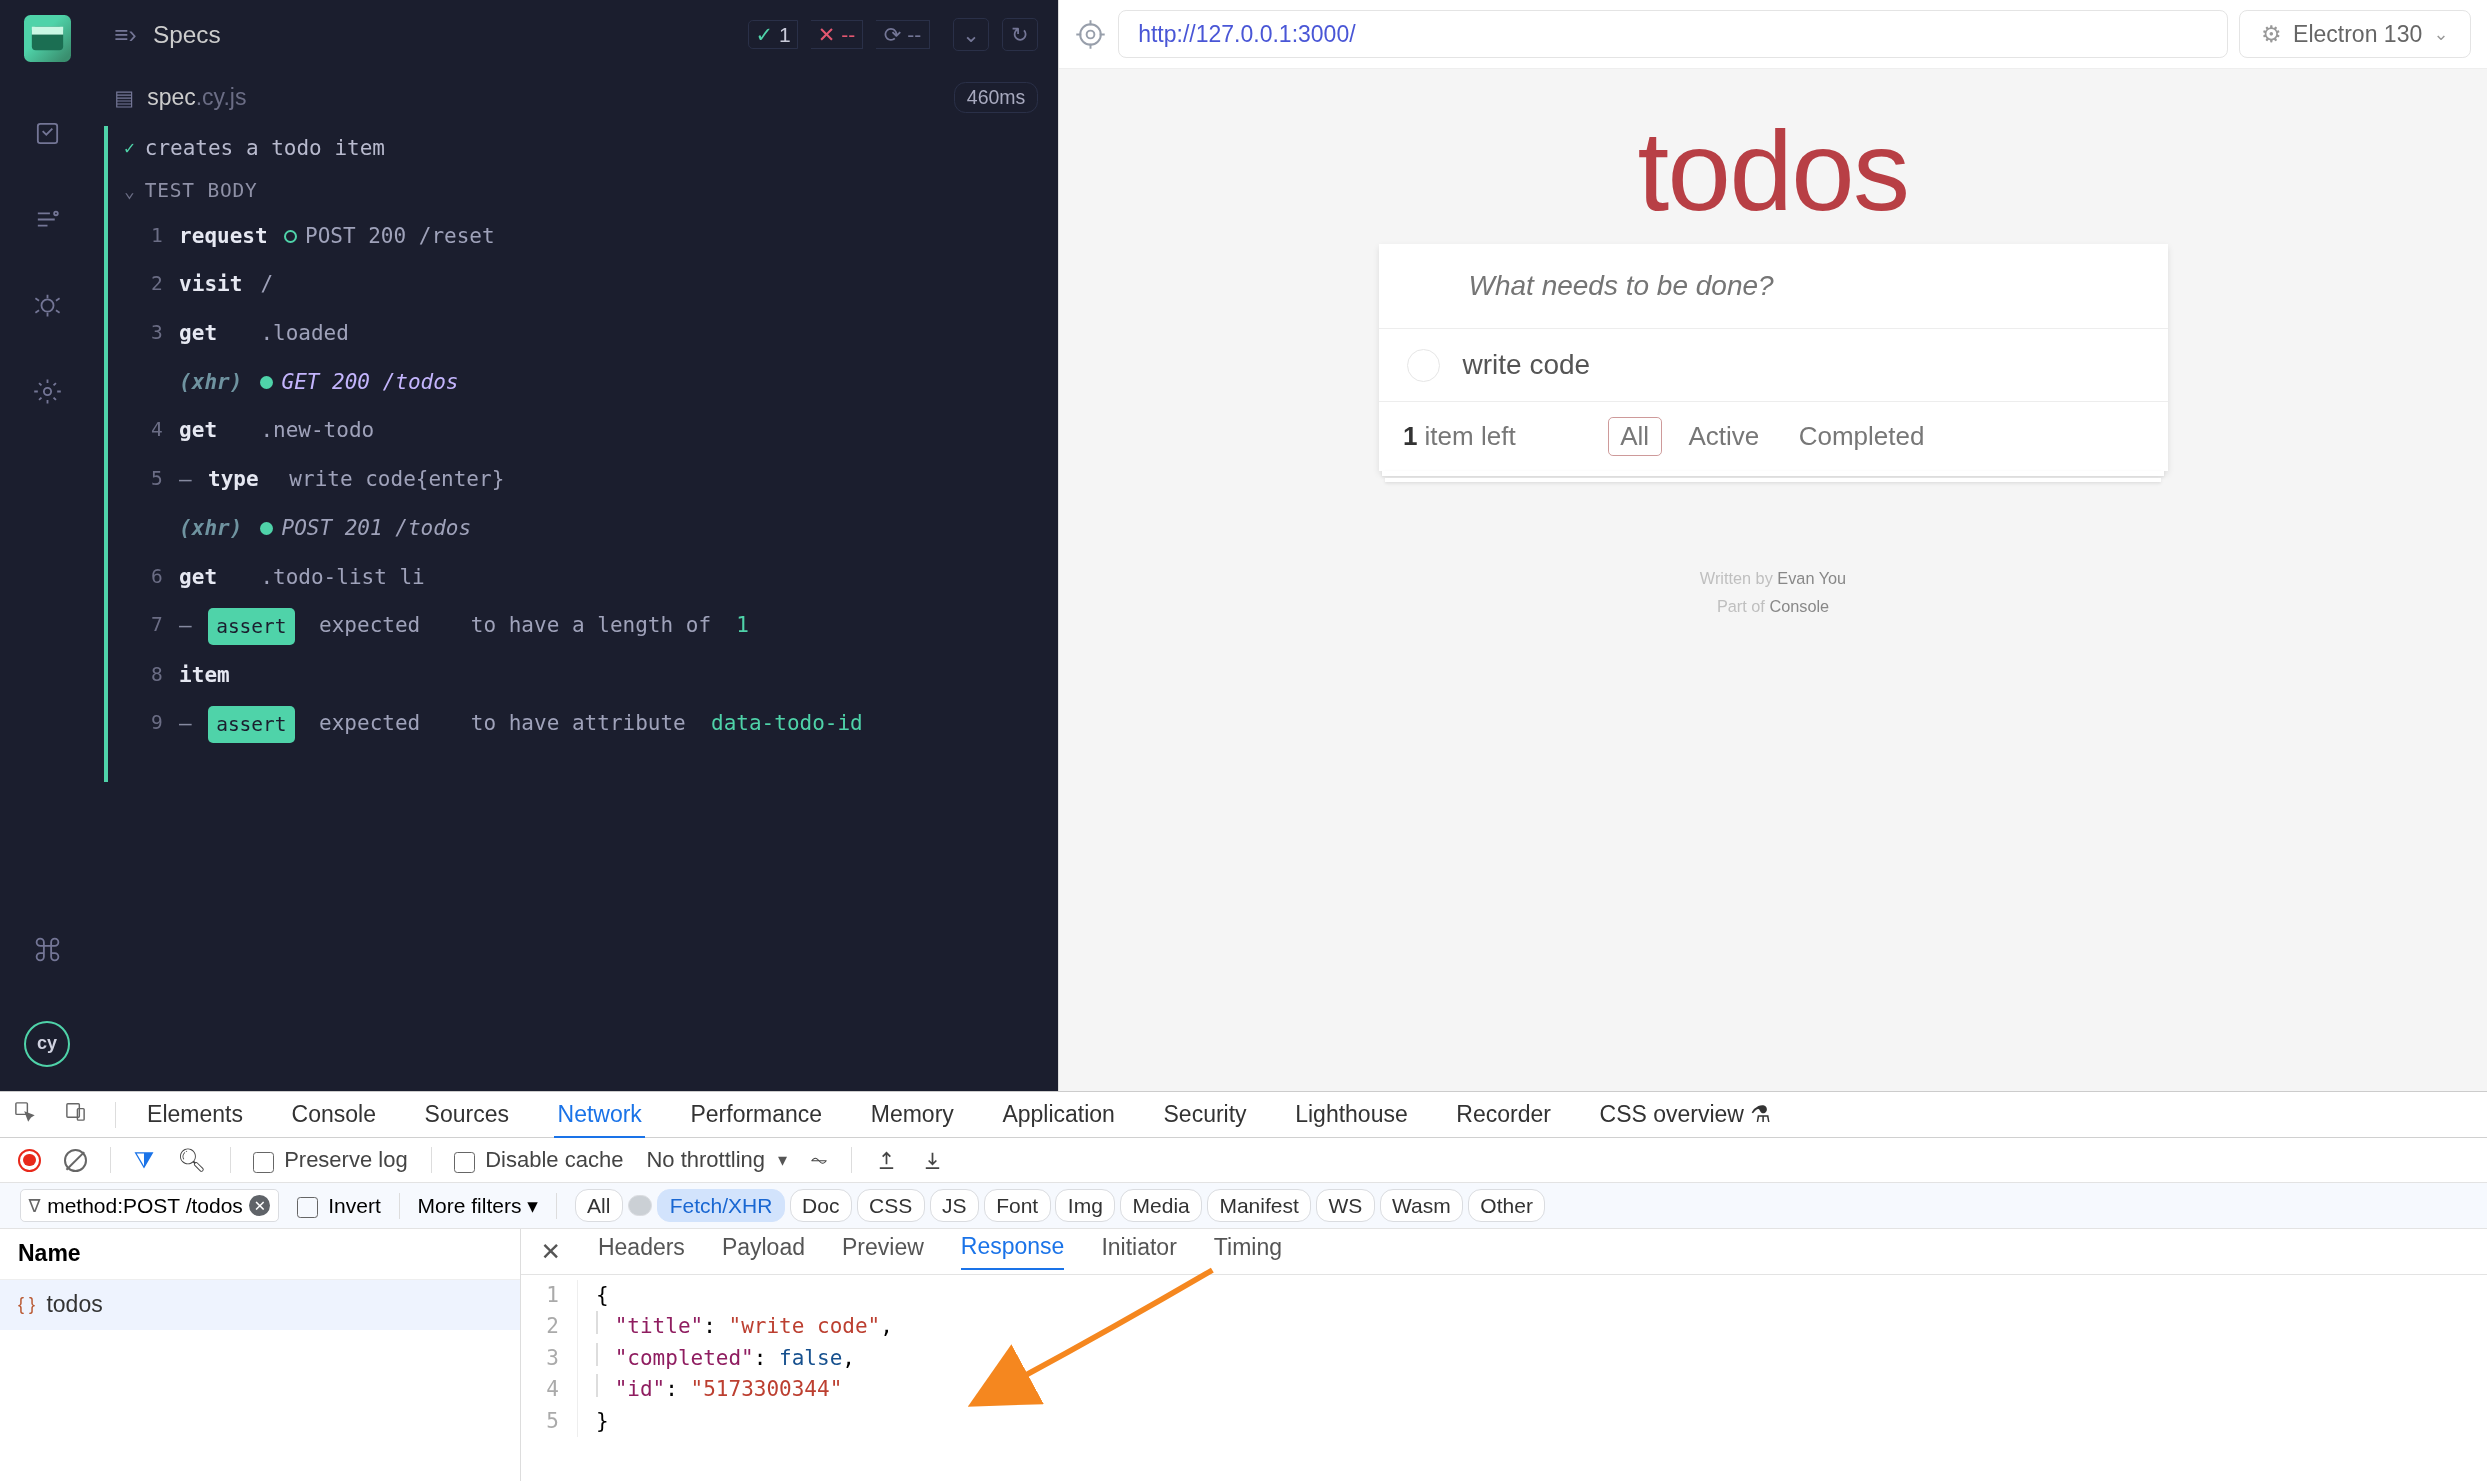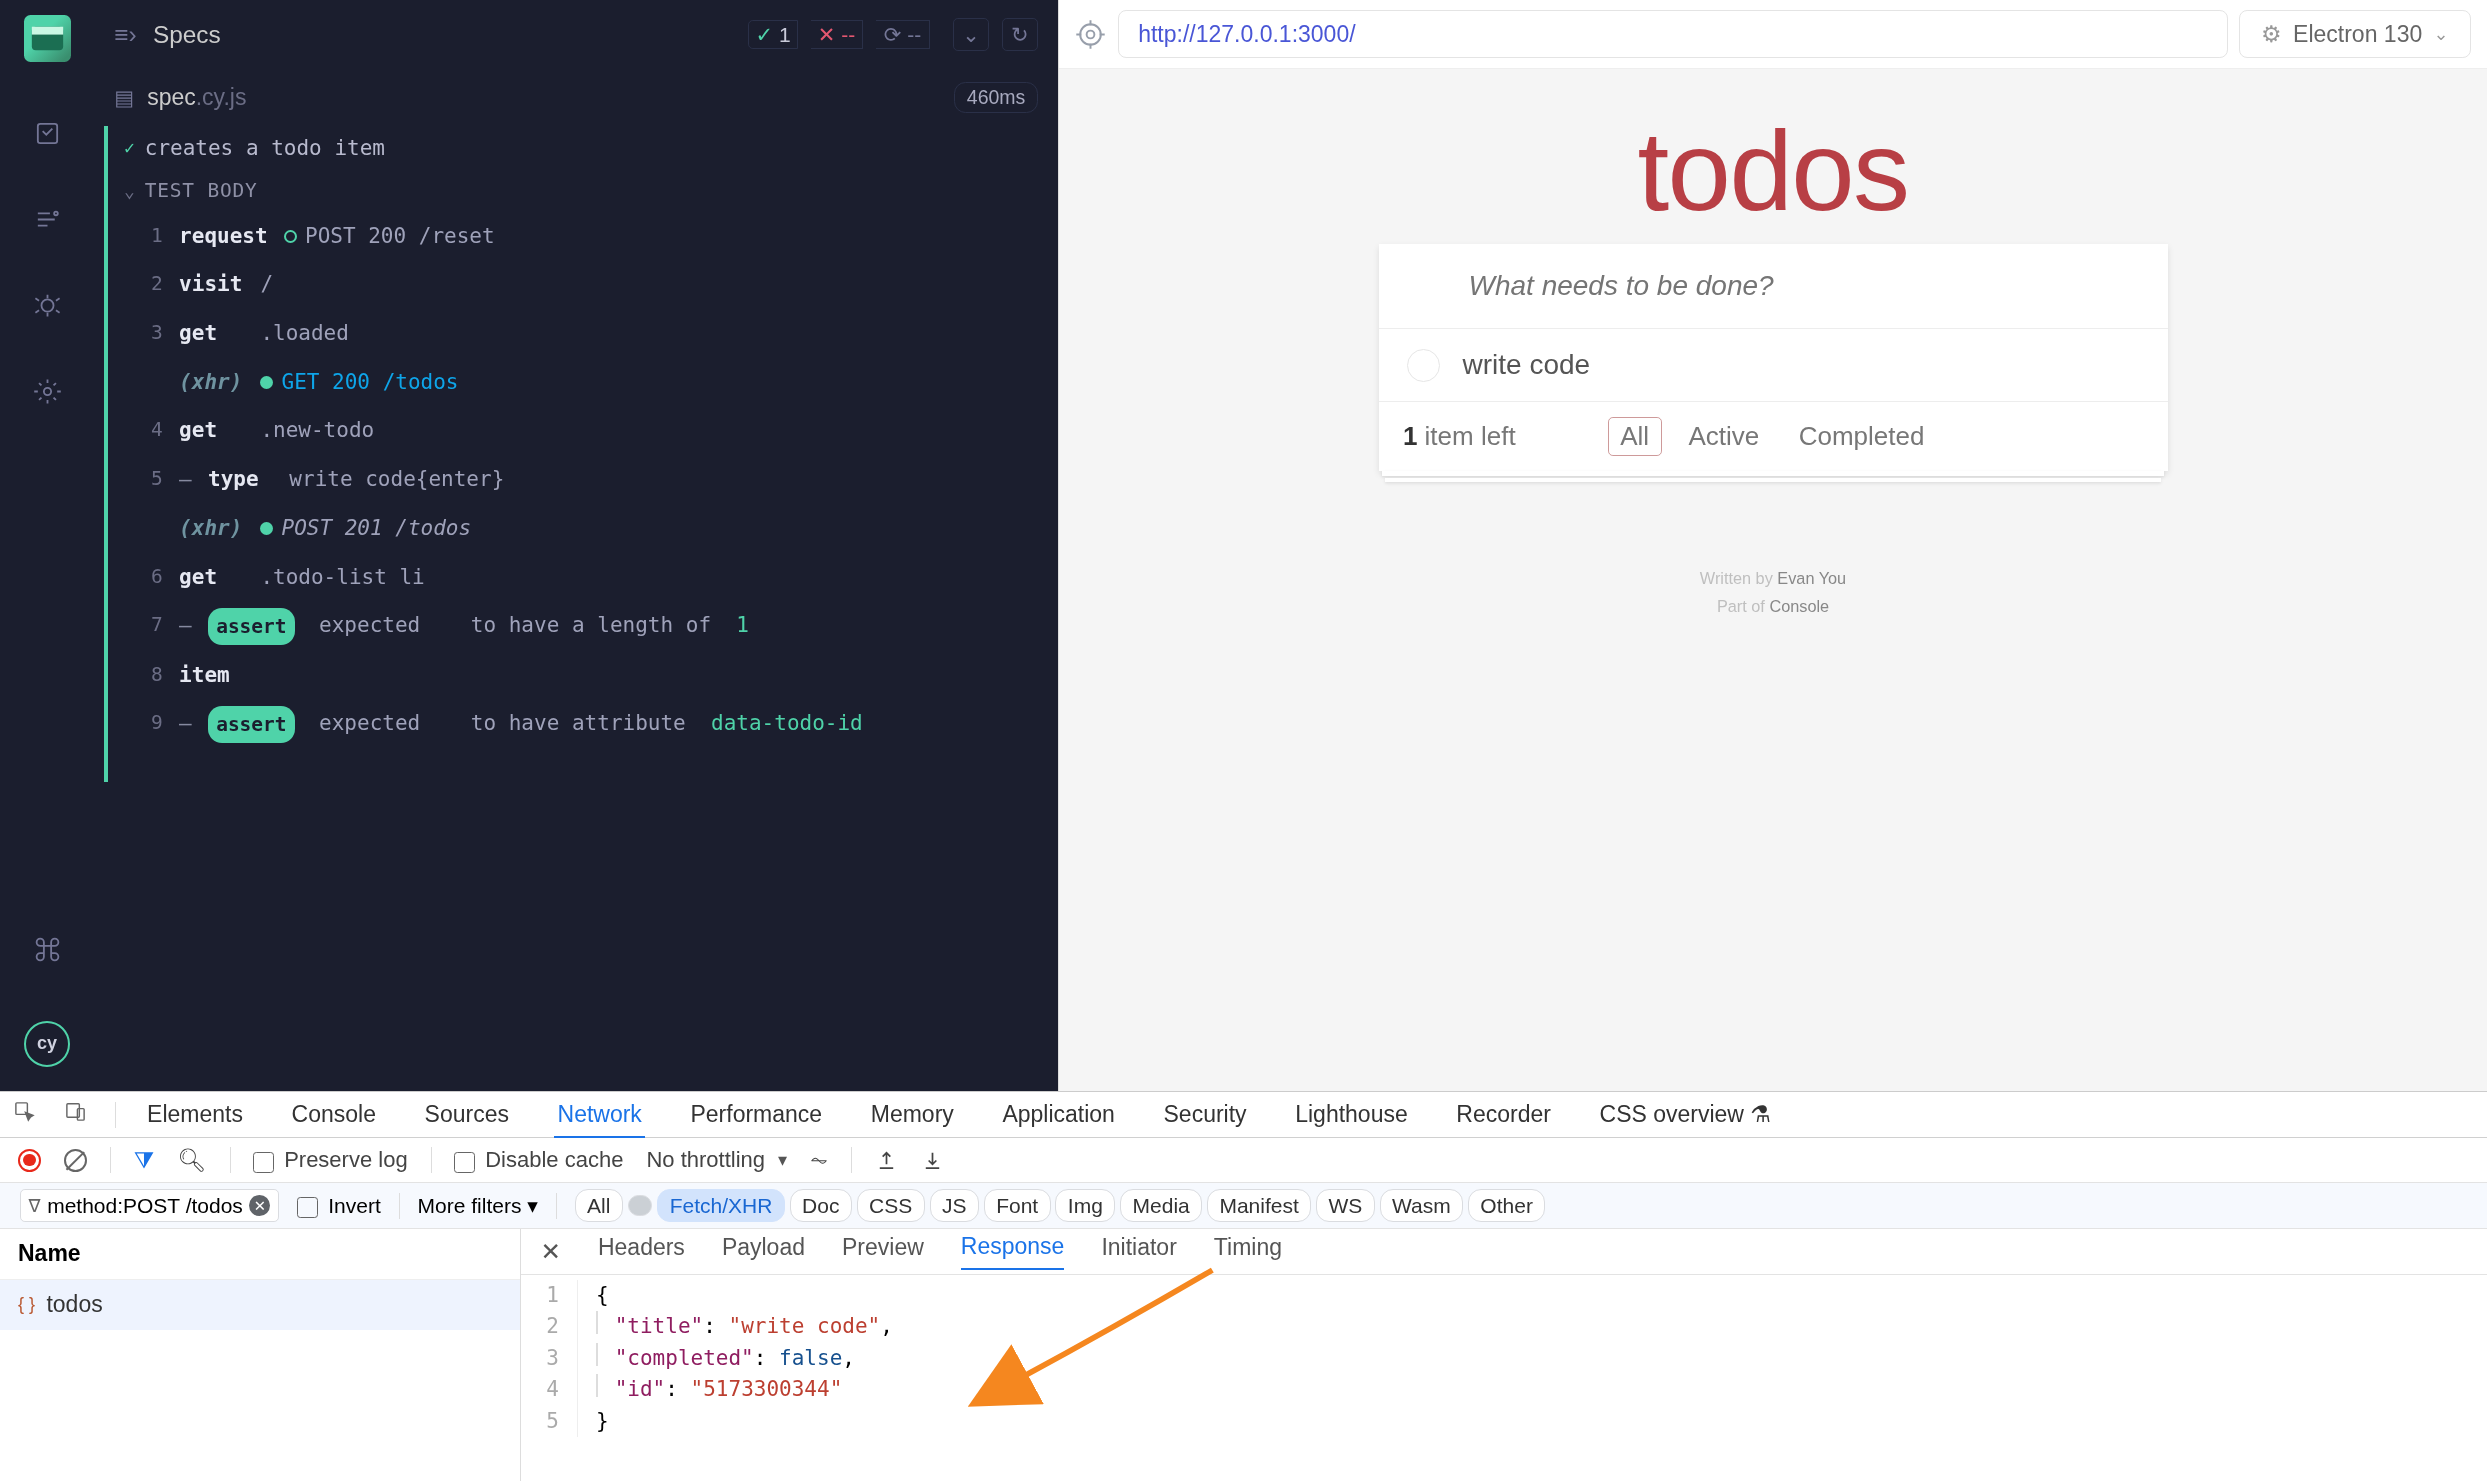--- a/index.html
+++ b/index.html
@@ -38,21 +38,21 @@
 .test-rows { font-family: "SFMono-Regular", Menlo, Monaco, Consolas, monospace; font-size: 21px; border-left: 4.9px solid #4fd3a9; margin-left: 9.8px; padding-bottom:33px; }
 .test-rows .row { display:flex; align-items:center; padding: 9.8px 16.3px; gap: 9.8px; }
 .test-rows .check { color:#4fd3a9; font-size:18px;}
 .test-rows .caret { color:#6b6d85; font-size:18px; }
 .test-rows .label { color:#b8bace; }
 .test-rows .heading { color:#8e90a6; font-size:19.5px; letter-spacing:0.8px;}
 .cmd-row { display:flex; align-items:flex-start; padding:6.5px 16.3px 6.5px 29px; gap:16.3px; line-height:1.7; }
 .cmd-num { width:26px; text-align:right; color:#6b6d85; font-size:19.5px;}
 .cmd-name { color:#e6e8f2; font-weight:600; min-width:65px;}
 .cmd-arg { color:#9fa2ba; }
-.pill { background:#4fd3a9; color:#1b1e2e; padding:1.6px 8.1px; border-radius:14px; font-weight:700; font-size:19.5px; margin-right:8.1px;}
+.pill { background:#4fd3a9; color:#1b1e2e; padding:1.6px 8.1px; border-radius:5px; font-weight:400; font-size:19.5px; margin-right:8.1px;}
 .dot { display:inline-block; width:13px; height:13px; border-radius:50%; background:#4fd3a9; margin-right:8.1px; vertical-align:middle;}
 .dot.outline { background:transparent; border:2.4px solid #4fd3a9;}
 .cmd-dash { color:#868aa0; }
 .assert-key { color:#4fd3a9; }
 
 
 .aut { flex:1; background:#fff; display:flex; flex-direction:column; border-left:0.8px solid #ddd;}
 .aut-top { height:69px; display:flex; align-items:center; padding:0 16.3px; gap:11.4px; border-bottom:0.8px solid #eee;}
 .target-icon { width:31px; height:31px; color:#989fab; display:flex; align-items:center; justify-content:center;}
 .url-bar { flex:1; border:0.8px solid #e4e4e4; border-radius:8.1px; padding:9.8px 19.5px; font-size:23px; color:#4956d6;}
@@ -218,21 +218,21 @@
                 <span class="cmd-arg">/</span>
               </div>
               <div class="cmd-row">
                 <span class="cmd-num">3</span>
                 <span class="cmd-name">get</span>
                 <span class="cmd-arg">.loaded</span>
               </div>
               <div class="cmd-row">
                 <span class="cmd-num"></span>
                 <span class="cmd-name" style="color:#6f93a0;font-style:italic">(xhr)</span>
-                <span><span class="dot "></span><span style="color:#0ea5e9;">GET 200 /todos</span></span>
+                <span><span class="dot "></span><span style="color:#c4b5fd;font-style:italic">GET 200 /todos</span></span>
               </div>
               <div class="cmd-row">
                 <span class="cmd-num">4</span>
                 <span class="cmd-name">get</span>
                 <span class="cmd-arg">.new-todo</span>
               </div>
               <div class="cmd-row">
                 <span class="cmd-num">5</span>
                 <span class="cmd-dash">–</span>
                 <span class="cmd-name">type</span>

